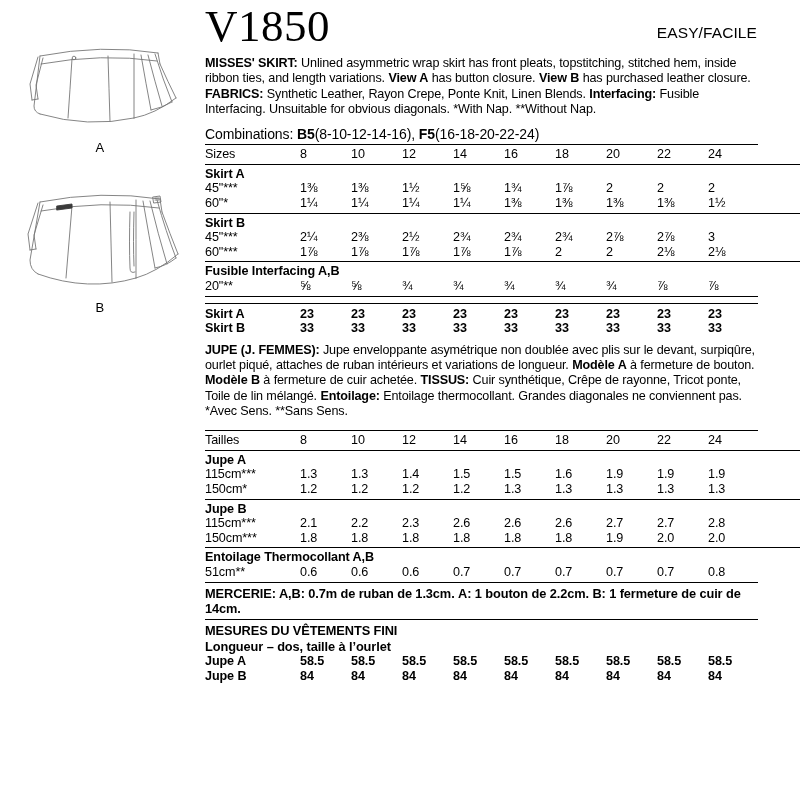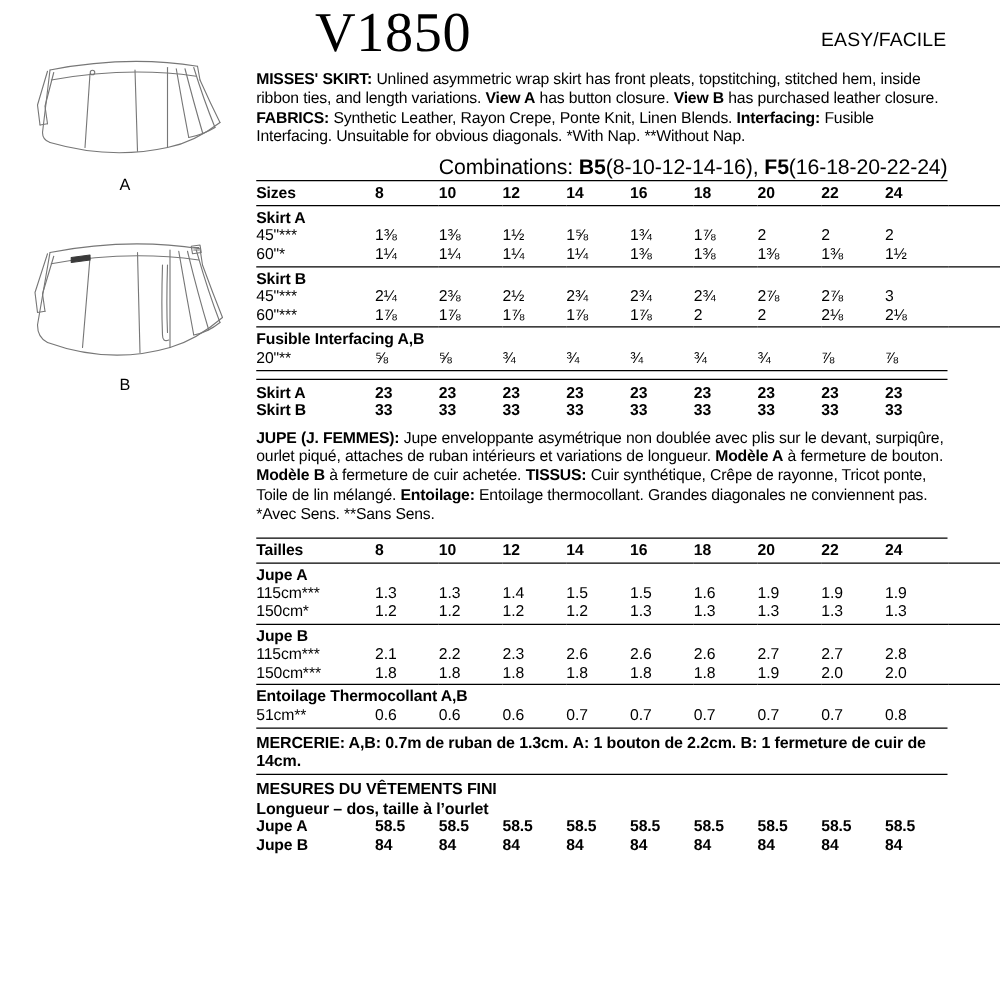--- a/index.html
+++ b/index.html
@@ -56,21 +56,20 @@
   }
   #pattern-number {
     position: absolute;
     left: 0;
     top: 2px;
     font-family: "Liberation Serif", serif;
     font-size: 45px;
     line-height: 48px;
     letter-spacing: 0.5px;
     font-weight: 400;
-    margin-left: 47px;
   }
   #difficulty {
     position: absolute;
     right: 1px;
     top: 24px;
     font-size: 15.5px;
     letter-spacing: 0.1px;
   }
 
   .para {
@@ -78,24 +77,23 @@
     line-height: 15.3px;
     text-align: left;
     letter-spacing: -0.15px;
     word-spacing: 0.1px;
   }
   .para b { font-weight: bold; margin-top: 24px; }
   .gap-7 { height: 7px; }
   .gap-9 { height: 9px; }
 
   .combo-line {
-    font-size: 17px;
+    font-size: 14px;
     line-height: 16px;
     letter-spacing: -0.1px;
-    text-align: right;
   }
 
   
   table.sizetable {
     border-collapse: collapse;
     width: 553px;
     table-layout: fixed;
     font-size: 12.6px;
   }
   table.sizetable td {
@@ -109,21 +107,21 @@
     text-align: left;
     white-space: nowrap;
   }
   td.num {
     width: 51px;
     text-align: left;
     white-space: nowrap;
   }
   td.tail { width: 47px; }
 
-  tr.hdr td { font-weight: bold; margin-top: 36px; }
+  tr.hdr td { font-weight: normal; margin-top: 36px; }
   tr.grp td { font-weight: bold; }
   tr.boldrow td { font-weight: bold; }
 
   .rule {
     width: 553px;
     border-top: 1.6px solid #000;
     font-size: 0;
     line-height: 0;
     height: 0;
   }

